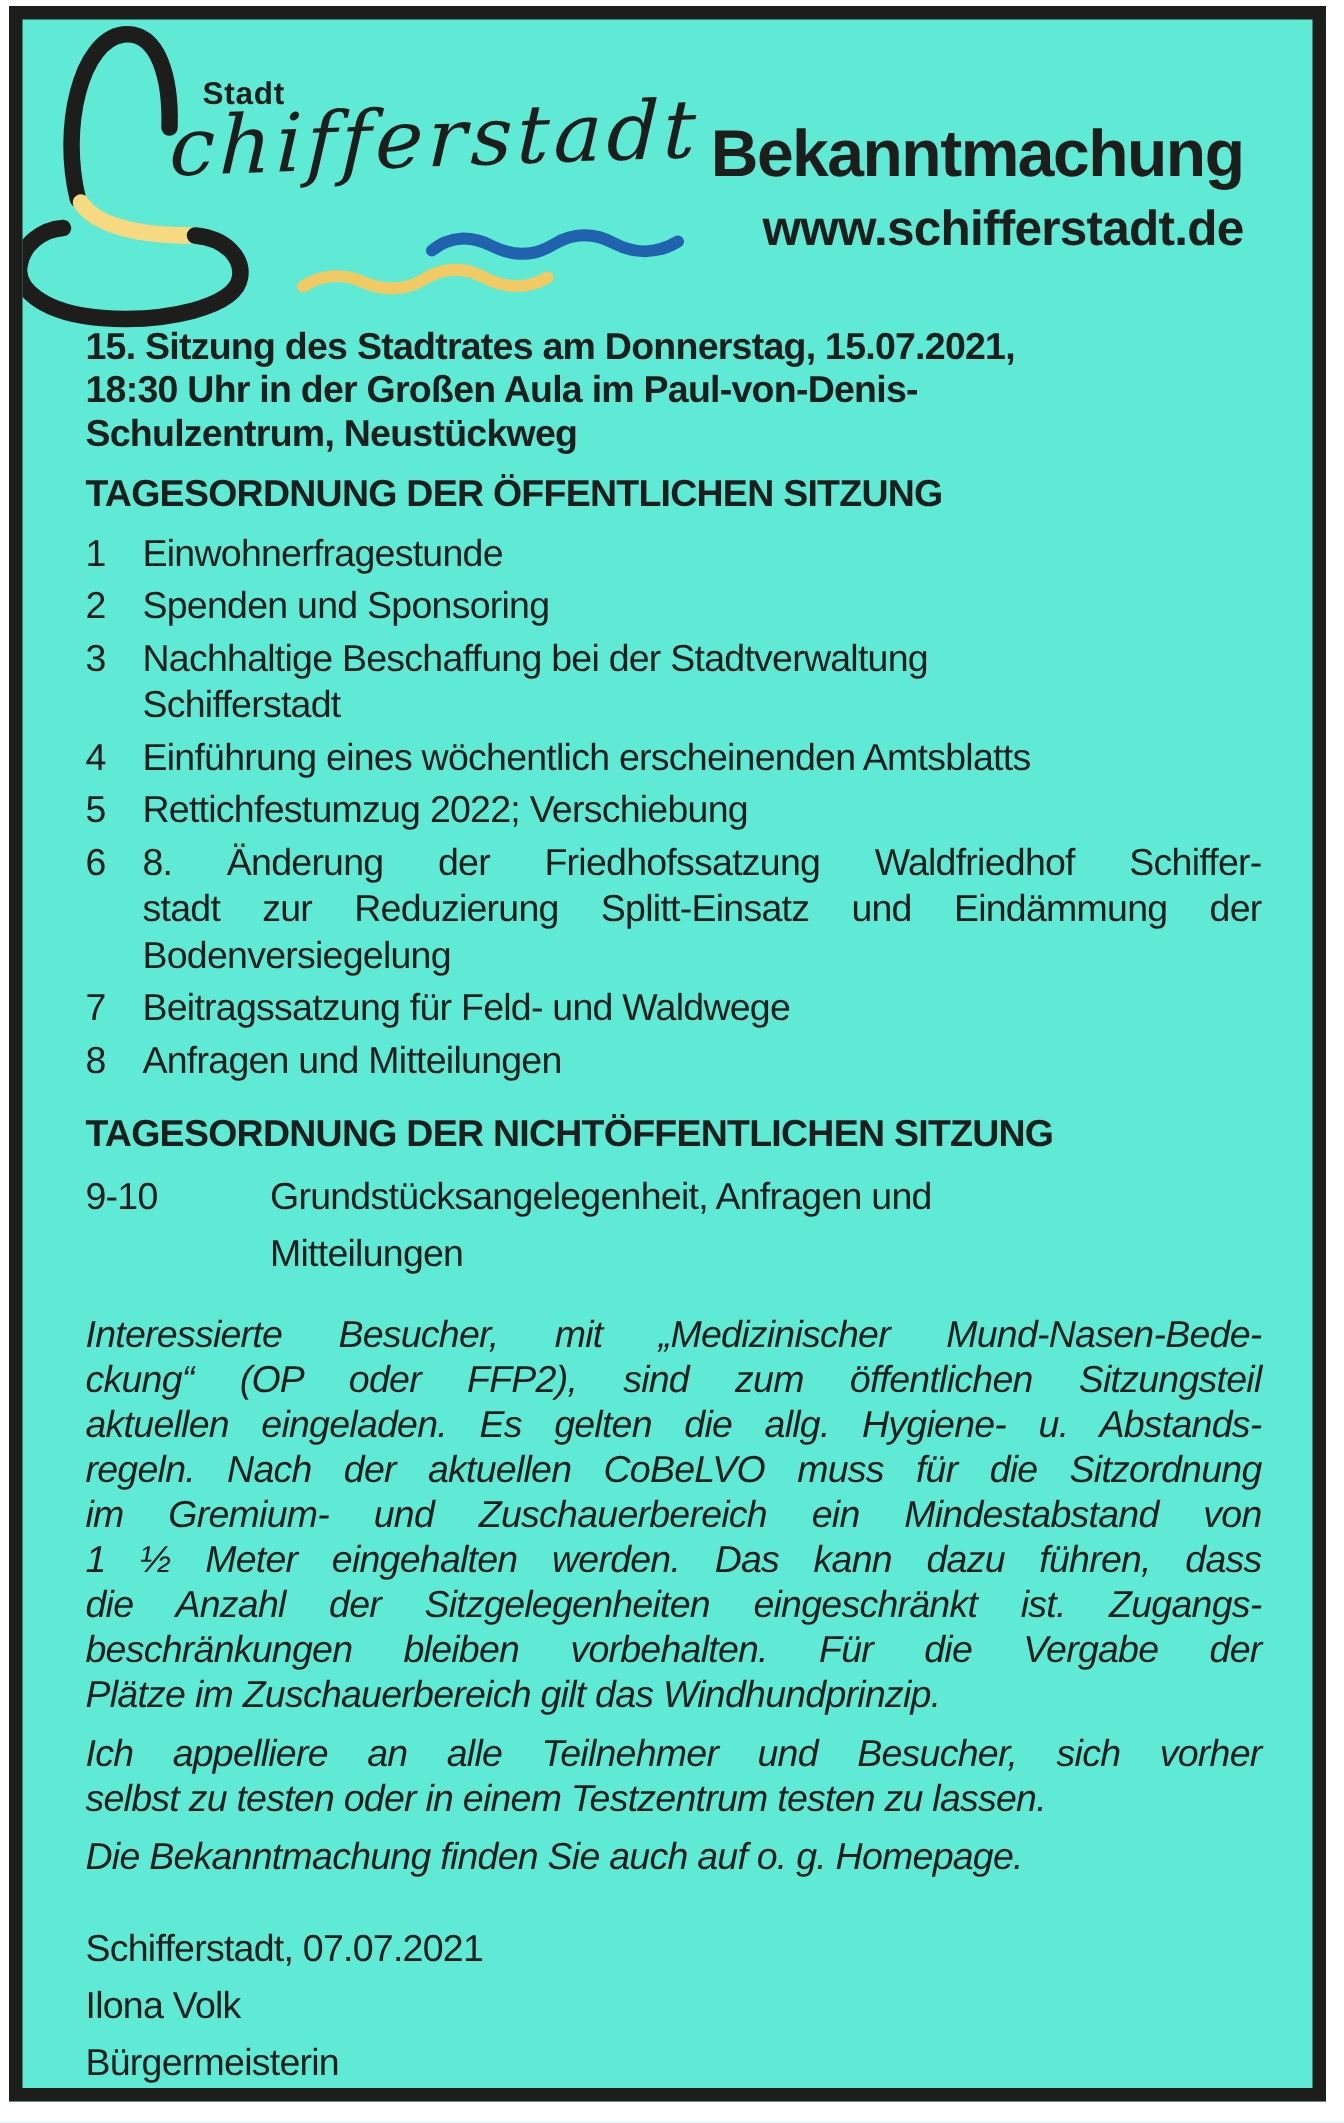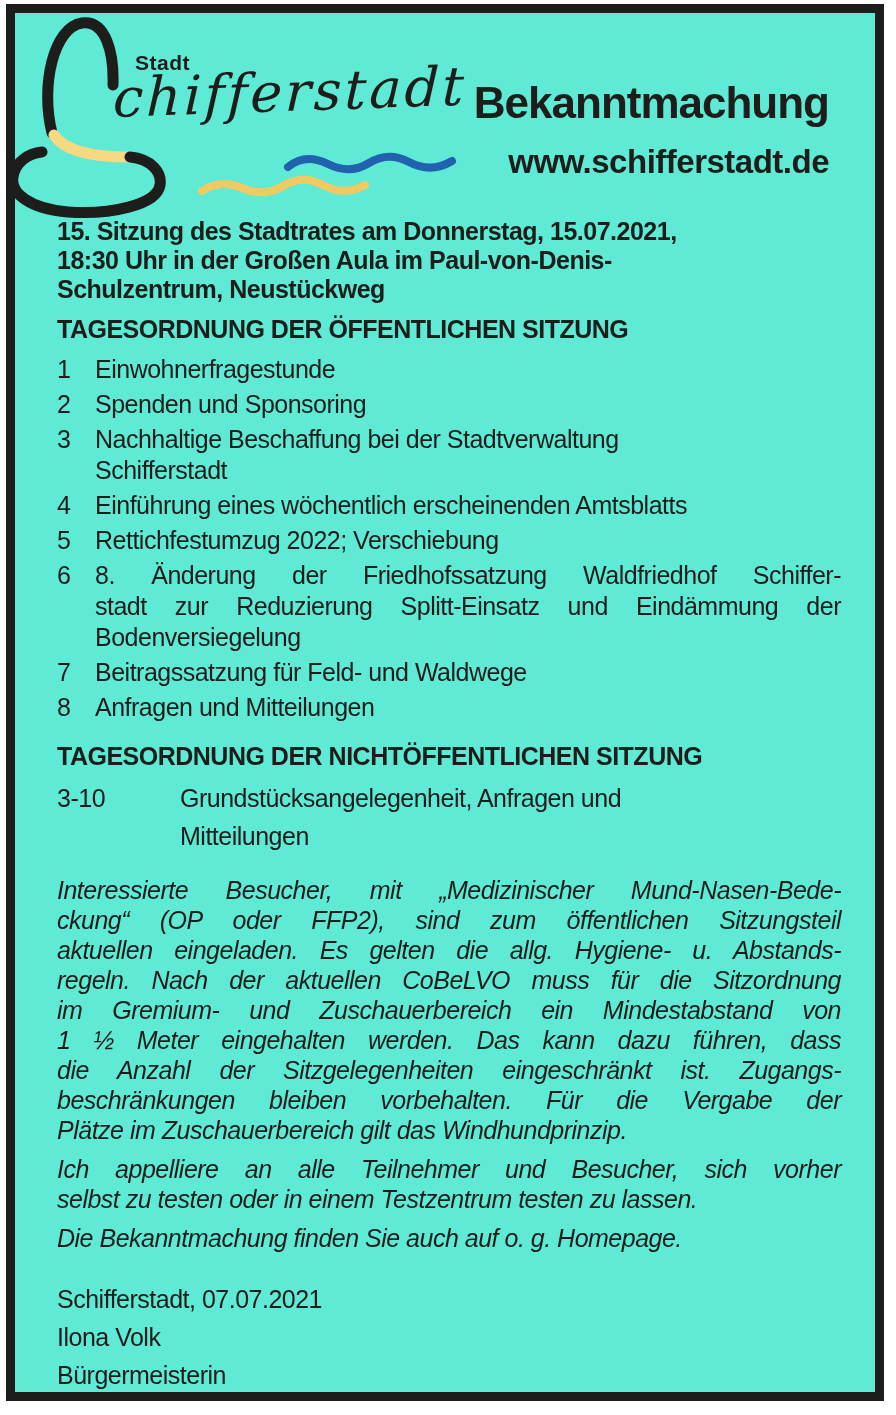--- a/index.html
+++ b/index.html
@@ -70,21 +70,21 @@
     font-size: 44px;
     font-weight: bold;
     letter-spacing: -1px;
     line-height: 44px;
   }
   .mast-url {
     font-size: 33px;
     font-weight: bold;
     letter-spacing: -0.5px;
     line-height: 34px;
-    margin-top: 20px;
+    margin-top: 10px;
   }
 
   
   .meeting-title {
     text-align: left;
     font-weight: bold;
     font-size: 25px;
     line-height: 29px;
     letter-spacing: -0.5px;
     margin-top: 0;
@@ -244,21 +244,21 @@
         <div class="agenda-num">8</div>
         <div class="agenda-text">
           <div class="ll">Anfragen und Mitteilungen</div>
         </div>
       </div>
     </div>
 
   <h1 class="section-heading second">TAGESORDNUNG DER NICHTÖFFENTLICHEN SITZUNG</h1>
   <div class="agenda nonpublic" id="nonpublic-agenda">
       <div class="agenda-row">
-        <div class="agenda-num">3-10</div>
+        <div class="agenda-num">9-10</div>
         <div class="agenda-text">
           <div class="ll">Grundstücksangelegenheit, Anfragen und</div>
           <div class="ll">Mitteilungen</div>
         </div>
       </div>
     </div>
 
   <div class="paragraphs" id="paragraphs">
       <div class="para">
         <div class="jl">Interessierte Besucher, mit „Medizinischer Mund-Nasen-Bede-</div>

